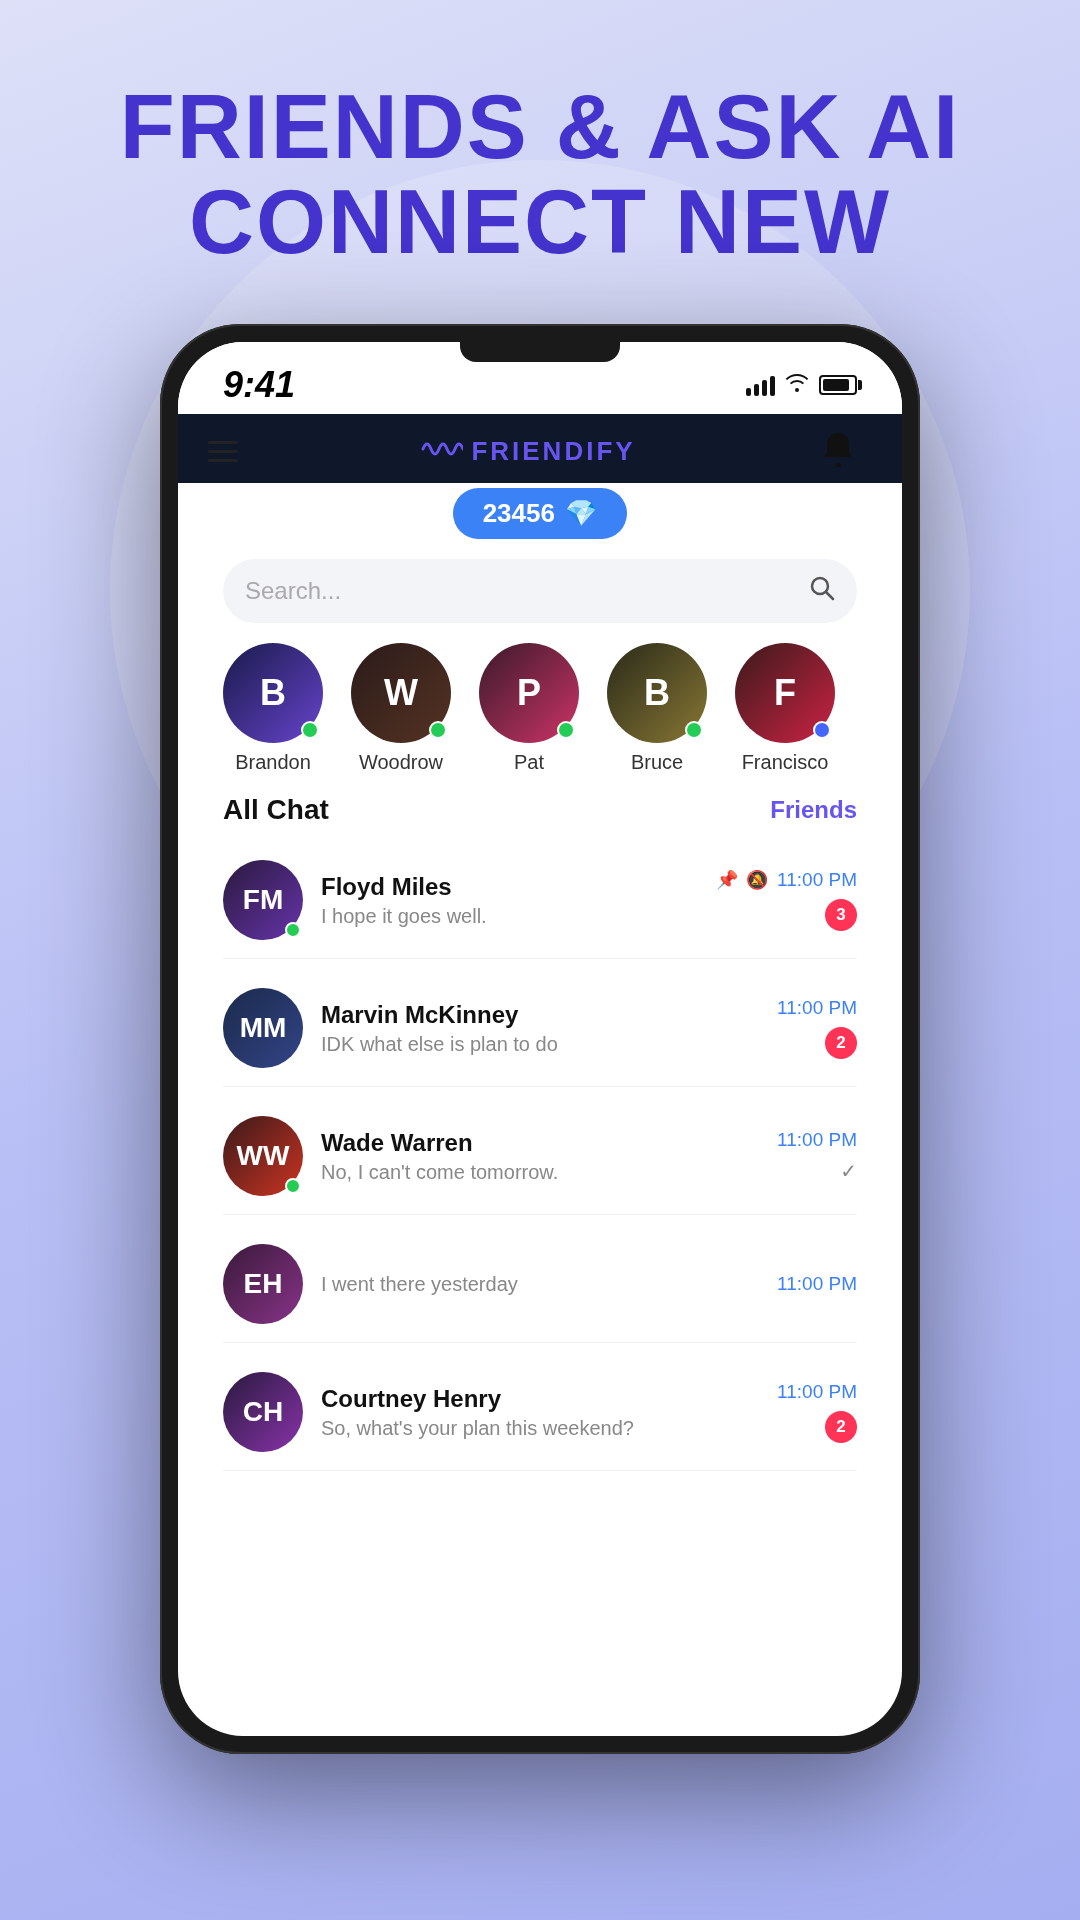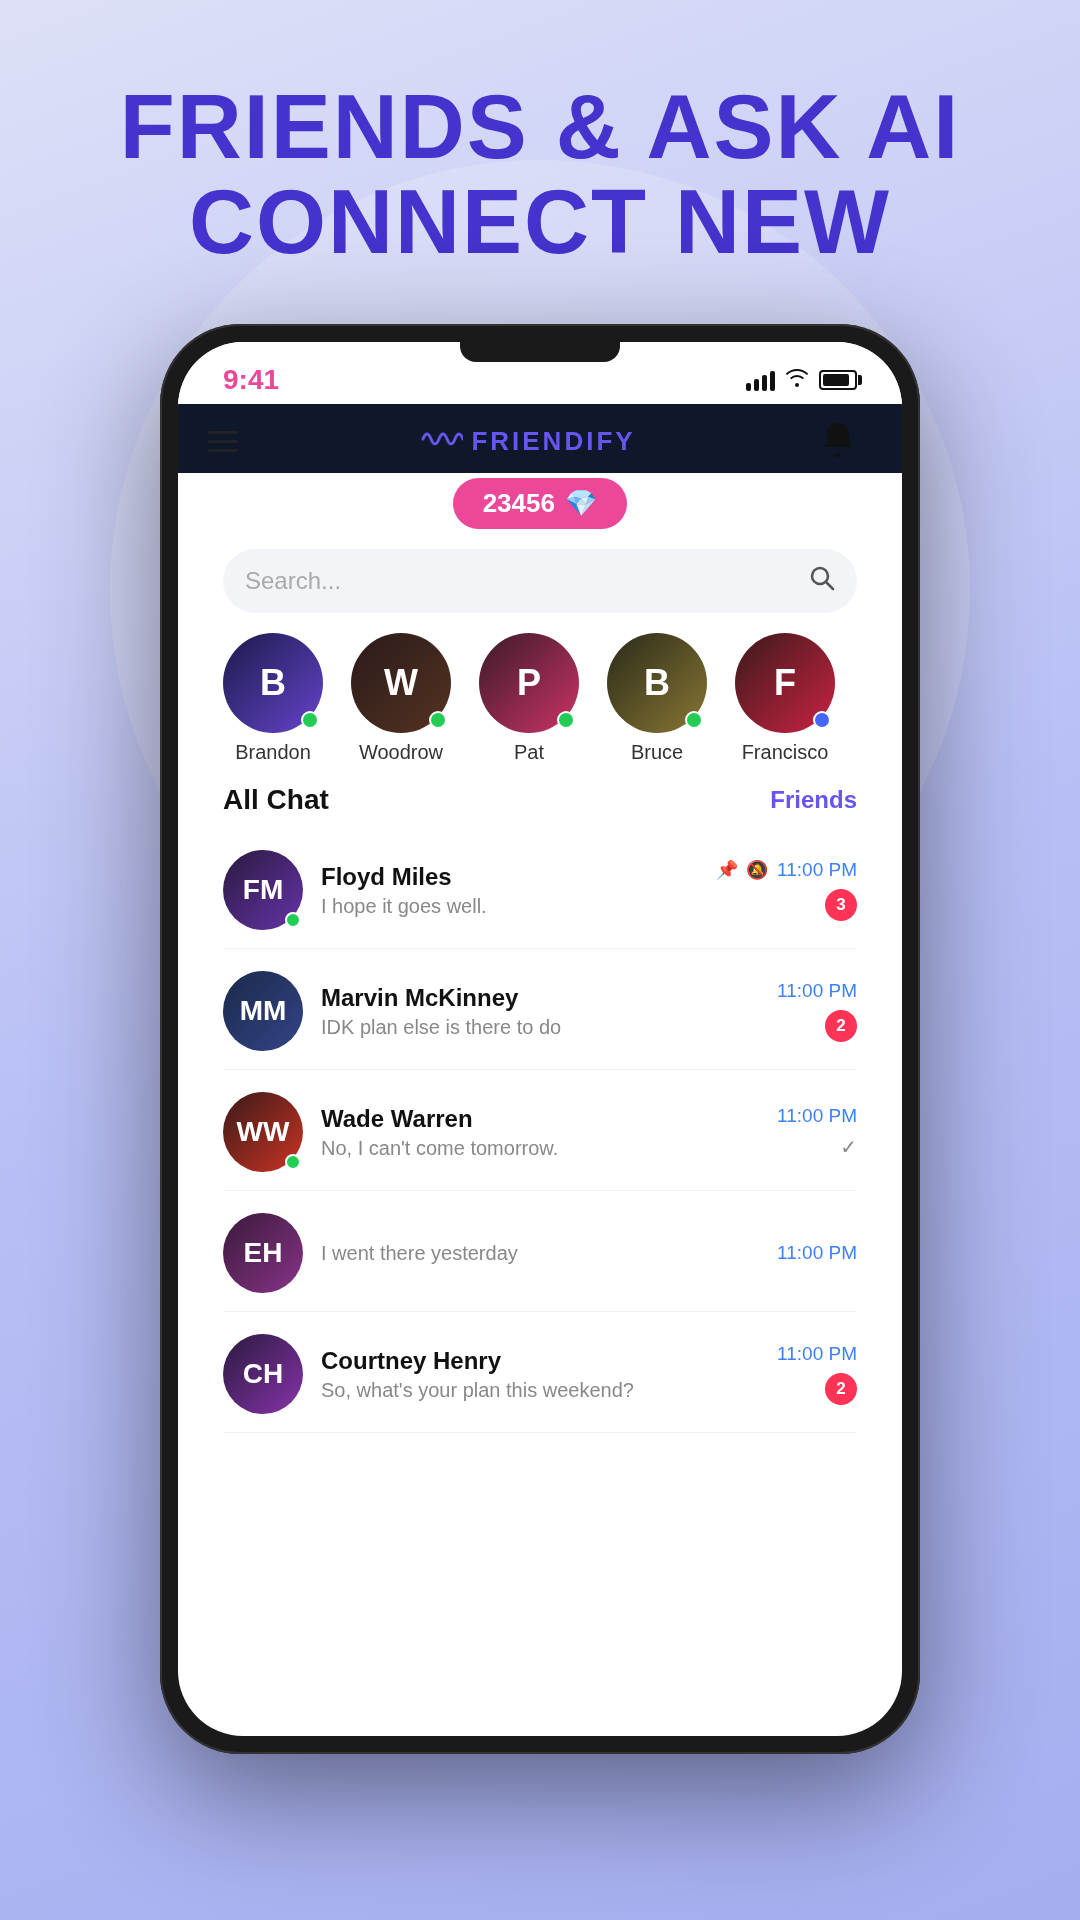--- a/index.html
+++ b/index.html
@@ -85,23 +85,24 @@
     
     .status-bar {
       display: flex;
       justify-content: space-between;
       align-items: center;
       padding: 22px 45px 8px 45px;
       background: #fff;
     }
 
     .status-time {
-      font-size: 28px;
+      font-size: 36px;
       font-weight: 700;
-      color: #ec4899;
+      color: #000000;
+      font-style: italic;
     }
 
     .status-icons {
       display: flex;
       align-items: center;
       gap: 10px;
     }
 
     .signal-bars {
       display: flex;
@@ -194,21 +195,21 @@
       height: 40px;
       cursor: pointer;
     }
 
     
     .points-badge {
       display: flex;
       align-items: center;
       justify-content: center;
       margin: 5px auto 15px auto;
-      background: #ec4899;
+      background: #3b82f6;
       border-radius: 50px;
       padding: 10px 30px;
       width: fit-content;
       gap: 10px;
     }
 
     .points-text {
       color: #fff;
       font-size: 26px;
       font-weight: 700;
@@ -320,21 +321,21 @@
       font-size: 24px;
       color: #6655ee;
       font-weight: 600;
       cursor: pointer;
     }
 
     
     .chat-list {
       display: flex;
       flex-direction: column;
-      gap: 4px;
+      gap: 11px;
     }
 
     .chat-item {
       display: flex;
       align-items: center;
       padding: 18px 0;
       border-bottom: 1px solid #f0f0f5;
       cursor: pointer;
       gap: 18px;
     }
@@ -589,21 +590,21 @@
               <div class="unread-badge">3</div>
             </div>
           </div>
 
           <div class="chat-item">
             <div class="chat-avatar-wrap">
               <div class="chat-avatar av-marvin">MM</div>
             </div>
             <div class="chat-info">
               <div class="chat-name">Marvin McKinney</div>
-              <div class="chat-preview">IDK plan else is there to do</div>
+              <div class="chat-preview">IDK what else is plan to do</div>
             </div>
             <div class="chat-meta">
               <span class="chat-time">11:00 PM</span>
               <div class="unread-badge">2</div>
             </div>
           </div>
 
           <div class="chat-item">
             <div class="chat-avatar-wrap">
               <div class="chat-avatar av-wade">WW</div>

